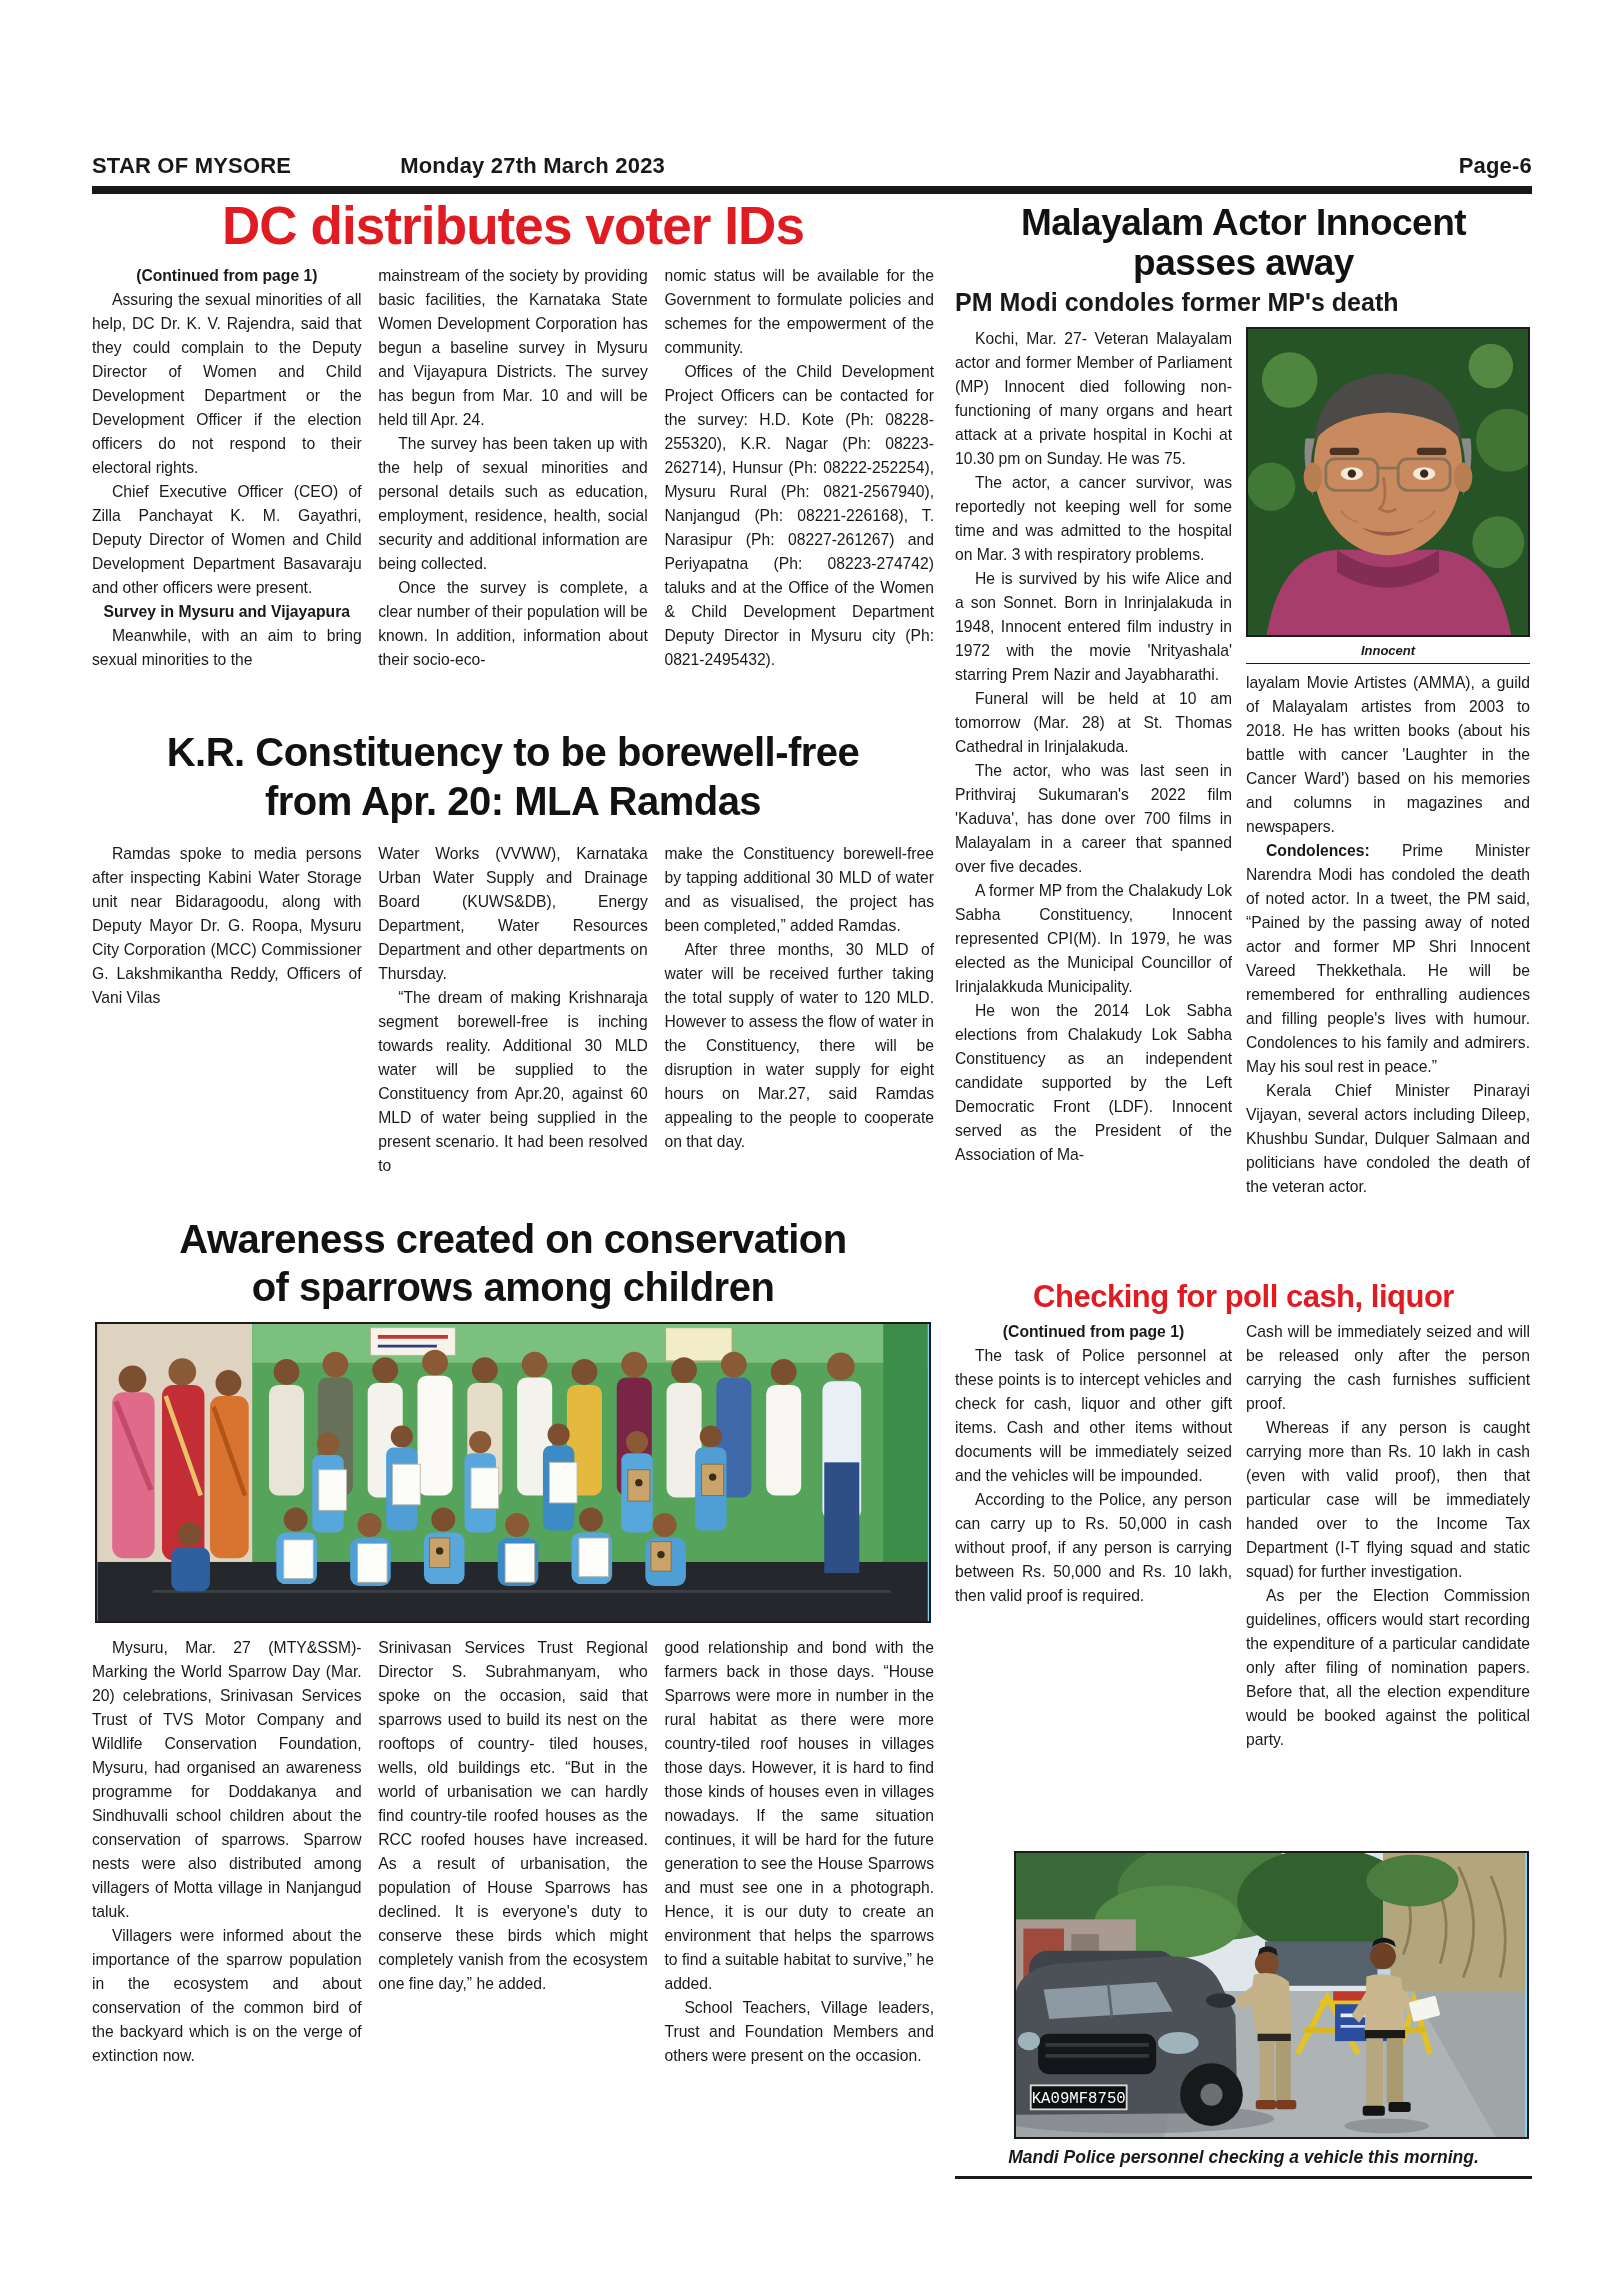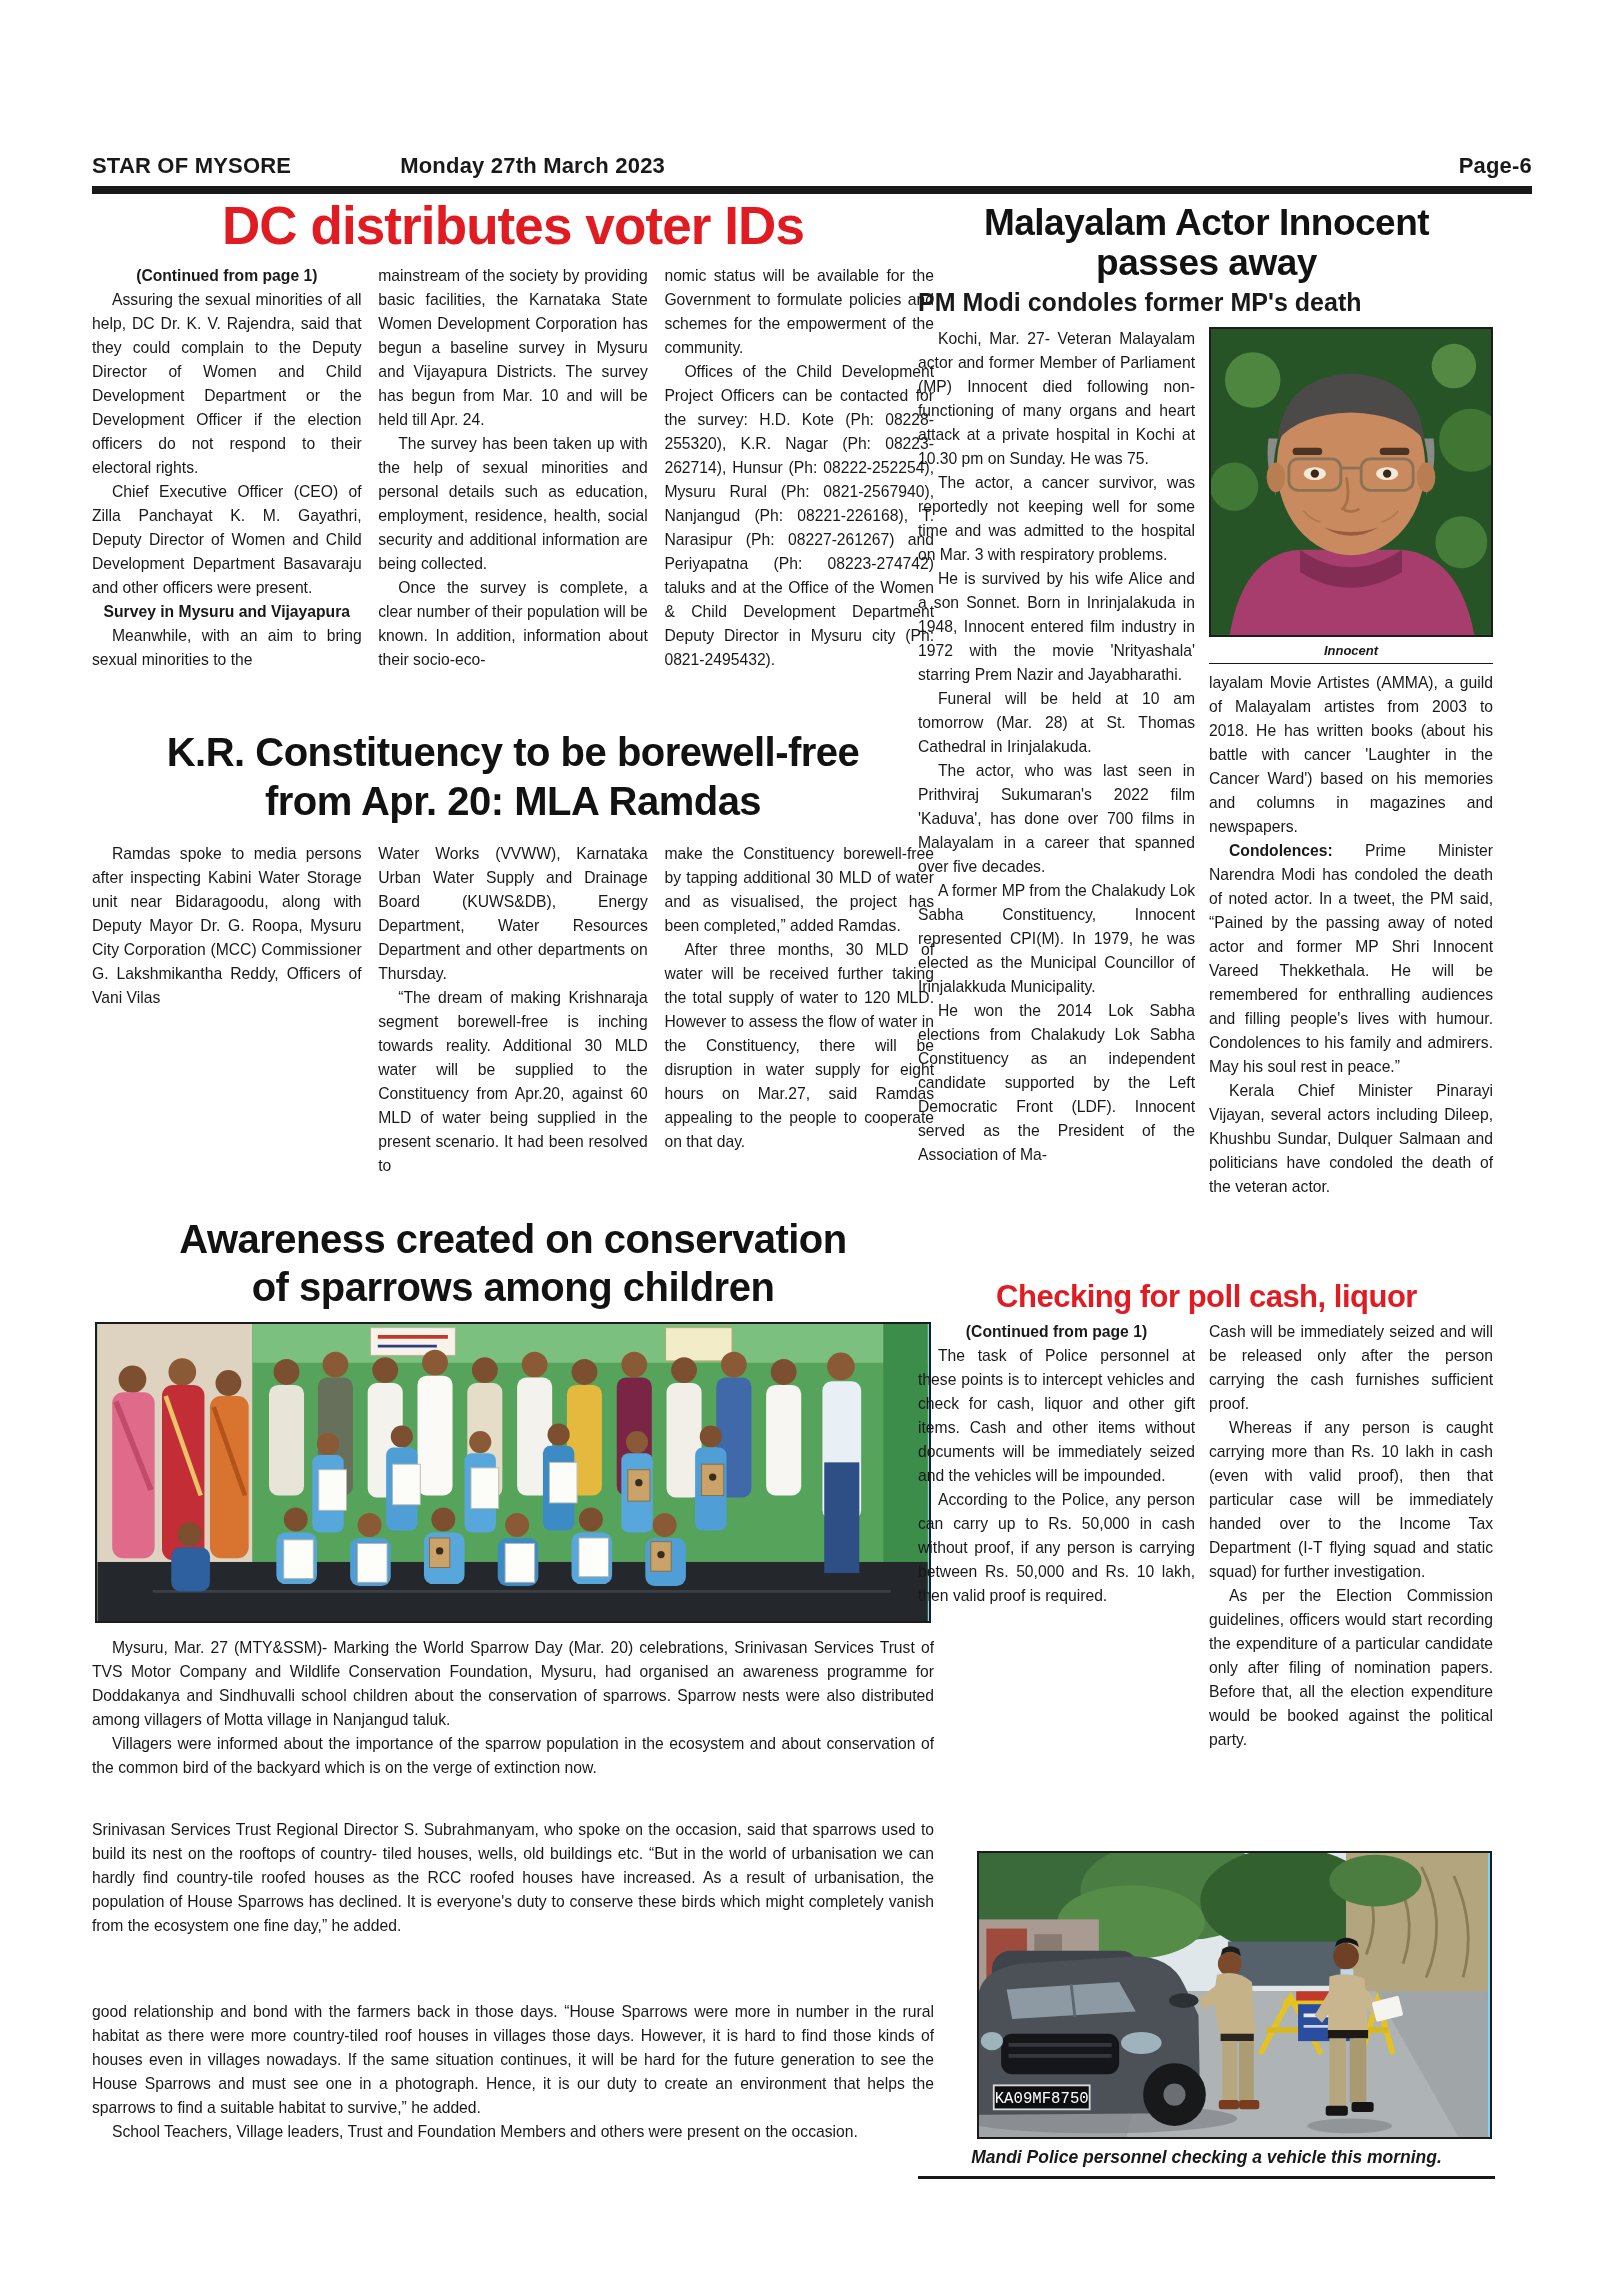--- a/index.html
+++ b/index.html
@@ -13,41 +13,41 @@
   .header-row{
     position:absolute; left:92px; top:153px; width:1440px;
     display:flex; align-items:baseline;
     font-size:22px; font-weight:700; letter-spacing:0.2px;
   }
   .header-row .date{ margin-left:109px; }
   .header-row .pageno{ margin-left:auto; }
   .header-rule{ position:absolute; left:92px; top:186px; width:1440px; height:8.3px; background:#191919; }
 
   .left-region{ position:absolute; left:92px; top:199px; width:842px; }
-  .right-region{ position:absolute; left:918px; top:203px; width:577px; }
+  .right-region{ position:absolute; left:955px; top:203px; width:577px; }
 
   .dc-head{
     font-size:53px; font-weight:700; color:var(--red);
     text-align:center; line-height:1.02; letter-spacing:-0.9px; margin-bottom:11px;
   }
   .blk-head{
     font-weight:700; color:#121212; text-align:center; letter-spacing:-0.5px;
   }
   .kr-head{ font-size:40px; line-height:1.22; margin:14.8px 0 16.6px; }
   .sp-head{ font-size:40px; line-height:1.2; margin:13px 0 11px; }
   .mal-head{ font-size:37px; line-height:1.08; }
   .mal-sub{ font-size:25px; font-weight:700; text-align:left; margin:5.5px 0 9.2px; }
   .poll-head{ font-size:31px; font-weight:700; color:var(--red); text-align:center;
               letter-spacing:-0.5px; margin:9.2px 0 5.5px; }
 
   .cols3{ display:flex; gap:16.6px; }
   .cols3 > .ncol{ flex:1 1 0; overflow:hidden; }
   .dc-cols{ height:449px; }
   .kr-cols{ height:360px; }
-  .sp-cols{ height:530px;flex-direction:column; }
+  .sp-cols{ height:530px; }
 
   .cols2{ display:flex; gap:14px; }
   .mal-cols{ height:943px; overflow:hidden; }
   .mal-cols .c1{ width:277px; overflow:hidden; }
   .mal-cols .c2{ width:284px; overflow:hidden; }
   .poll-cols{ height:522px; overflow:hidden; }
   .poll-cols .c1{ width:277px; overflow:hidden; }
   .poll-cols .c2{ width:284px; overflow:hidden; }
 
   .ncol{ font-size:15.7px; line-height:24px; }

